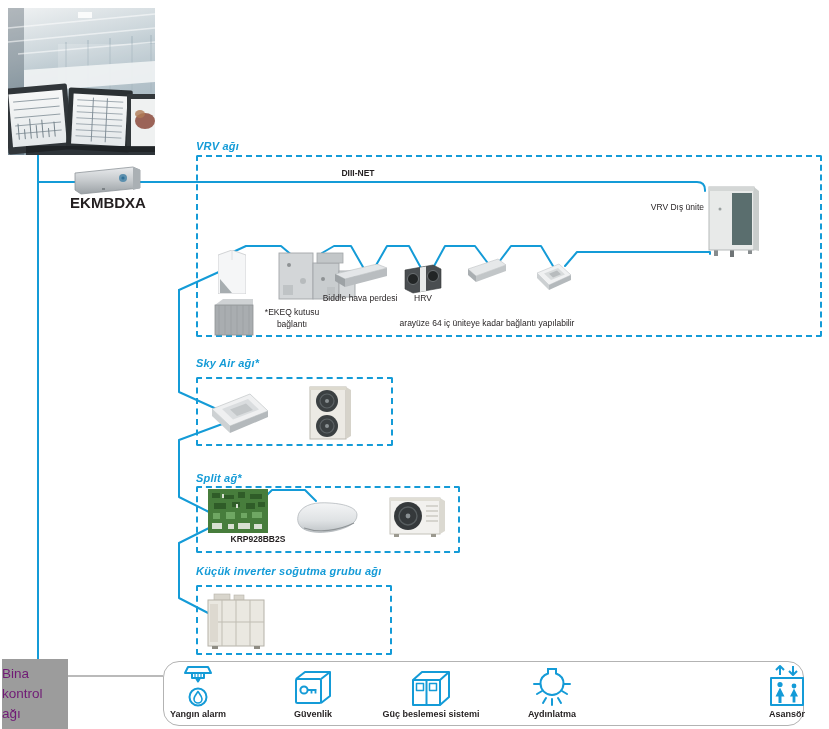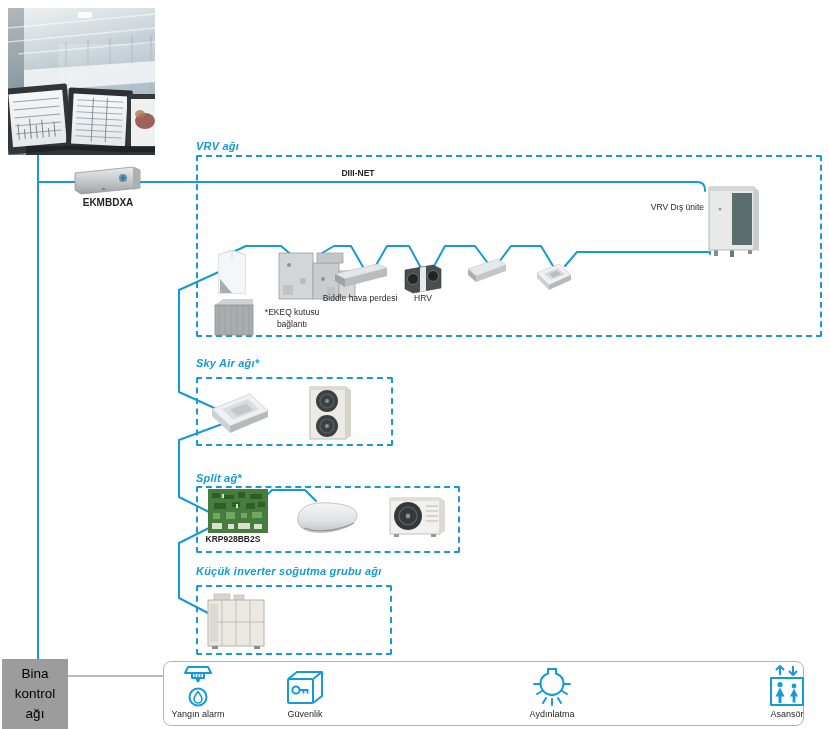--- a/index.html
+++ b/index.html
@@ -3,24 +3,24 @@
 <meta charset="utf-8">
 <style>
   html,body{margin:0;padding:0;background:#ffffff;}
   body{font-family:"Liberation Sans", sans-serif;}
   #canvas{position:relative;width:829px;height:729px;background:#fff;outline:1px solid #d8d8d8;overflow:hidden;}
   .abs{position:absolute;}
   .net-title{position:absolute;color:#149bd7;font-size:11px;font-weight:bold;letter-spacing:.2px;font-style:italic;}
   .dashbox{position:absolute;border:2px dashed #149bd7;box-sizing:border-box;border-radius:2px;}
   .dev-label{position:absolute;color:#231f20;font-size:8.5px;text-align:center;line-height:12px;}
   .z1{z-index:1}.z2{z-index:2}.z3{z-index:3}
-  #graybox{position:absolute;left:2px;top:659px;width:66px;height:70px;background:#9c9c9c;color:#000000;
-           text-align:center;font-size:13.5px;line-height:20px;padding-top:5px;box-sizing:border-box;z-index:3;}
+  #graybox{position:absolute;left:2px;top:659px;width:66px;height:70px;background:#9c9c9c;color:#701a75;
+           text-align:left;font-size:13.5px;line-height:20px;padding-top:5px;box-sizing:border-box;z-index:3;}
   #svc-panel{position:absolute;left:163px;top:661px;width:641px;height:65px;background:#fff;
-             border:1.5px solid #b3b3b3;border-radius:8px;box-sizing:border-box;z-index:2;}
+             border:1.5px solid #b3b3b3;border-radius:16px;box-sizing:border-box;z-index:2;font-weight:bold;}
   .svc{position:absolute;top:2px;width:130px;text-align:center;transform:translateX(-50%);}
   .svc .ic{height:43px;display:flex;align-items:flex-end;justify-content:center;}
   .svc .svc-label{color:#231f20;font-size:9px;margin-top:2px;}
 </style>
 </head>
 <body>
 
 <div id="canvas">
 
   <svg class="abs z1" style="left:0;top:0" width="829" height="729" viewBox="0 0 829 729">
@@ -100,21 +100,21 @@
           <stop offset="0.5" stop-color="#c6cacd"></stop>
           <stop offset="1" stop-color="#9ba1a5"></stop>
     </linearGradient>
       </defs>
     <polygon points="3,7 61,1 68,4 68,22 9,28 3,24" fill="url(#ek1)" stroke="#8f959a" stroke-width="0.8"></polygon>
     <polygon points="61,1 68,4 68,22 61,24" fill="#aab0b4"></polygon>
     <circle cx="51" cy="12" r="4" fill="#5b8fae"></circle>
     <circle cx="51" cy="12" r="1.6" fill="#2f6f96"></circle>
     <rect x="30" y="22" width="3" height="2" fill="#7b8185"></rect>
   </svg>
-  <div class="dev-label z3" style="left:68px;top:197px;width:80px;font-size:10px;font-weight:bold;">EKMBDXA</div>
+  <div class="dev-label z3" style="left:68px;top:197px;width:80px;font-size:15px;font-weight:bold;">EKMBDXA</div>
 
   <div class="net-title z3" style="left:196px;top:140px;">VRV ağı</div>
   <div class="dashbox" style="left:196px;top:155px;width:626px;height:182px;"></div>
   <div class="dev-label z3" style="left:333px;top:167px;width:50px;font-weight:bold;">DIII-NET</div>
   <div class="dev-label z3" style="left:618px;top:201px;width:86px;text-align:right;">VRV Dış ünite</div>
 
   <svg class="abs z2" style="left:708px;top:185px" width="52" height="73" viewBox="0 0 52 73">
     <rect x="6" y="62" width="4" height="9" fill="#878c8e"></rect>
       <rect x="40" y="60" width="4" height="9" fill="#878c8e"></rect>
     <rect x="22" y="64" width="4" height="8" fill="#6f7476"></rect>
@@ -175,20 +175,21 @@
     <polygon points="10,19 40,8 40,14 10,25" fill="#c2c6c8"></polygon>
     <polygon points="2,12 10,19 10,25 2,18" fill="#a9aeb1"></polygon>
   </svg>
   <svg class="abs z2" style="left:532px;top:261px" width="40" height="33" viewBox="0 0 40 33">
     <polygon points="5,12 27,3 39,14 17,24" fill="#f0f1f2" stroke="#c9ccce" stroke-width="0.7"></polygon>
     <polygon points="12,12.5 26,7 33,13.5 19,19" fill="#d8dbdc"></polygon>
     <polygon points="17,12.8 25,9.5 29,13.2 21,16.5" fill="#b8bcbe"></polygon>
     <polygon points="5,12 17,24 17,29 5,17" fill="#ccd0d2"></polygon>
     <polygon points="17,24 39,14 39,19 17,29" fill="#b4b9bc"></polygon>
   </svg>
+  <div class="dev-label z3" style="left:363px;top:317px;width:248px;">arayüze 64 iç üniteye kadar bağlantı yapılabilir</div>
 
   <div class="net-title z3" style="left:196px;top:357px;">Sky Air ağı*</div>
   <div class="dashbox" style="left:196px;top:377px;width:197px;height:69px;"></div>
   <svg class="abs z2" style="left:204px;top:392px" width="70" height="49" viewBox="0 0 70 49">
     <polygon points="8,17 46,2 64,19 26,34" fill="#eff0f1" stroke="#c8cbcd" stroke-width="0.8"></polygon>
     <polygon points="18,17 44,7 55,17.5 29,27.5" fill="#dadddf"></polygon>
     <polygon points="26,17.5 42,11.5 49,18 33,24" fill="#c3c7c9"></polygon>
     <polygon points="8,17 26,34 26,41 8,24" fill="#cdd1d3"></polygon>
     <polygon points="26,34 64,19 64,25 26,41" fill="#b4b9bc"></polygon>
   </svg>
@@ -226,21 +227,21 @@
     </g>
     <g fill="#d9e0d3">
       <rect x="4" y="34" width="10" height="6"></rect>
         <rect x="20" y="35" width="6" height="5"></rect>
         <rect x="30" y="34" width="12" height="6"></rect>
       <rect x="46" y="35" width="8" height="5"></rect>
         <rect x="14" y="5" width="2" height="4"></rect>
         <rect x="28" y="15" width="2" height="4"></rect>
     </g>
   </svg>
-  <div class="dev-label z3" style="left:198px;top:533px;width:70px;font-weight:bold;">KRP928BB2S</div>
+  <div class="dev-label z3" style="left:198px;top:533px;width:70px;font-weight:bold;padding-left:25px;">KRP928BB2S</div>
   <svg class="abs z2" style="left:296px;top:500px" width="64" height="35" viewBox="0 0 64 35">
     <defs>
         <linearGradient id="wu" x1="0" y1="0" x2="0" y2="1">
       <stop offset="0" stop-color="#f4f5f6"></stop>
           <stop offset="0.6" stop-color="#dfe2e4"></stop>
           <stop offset="1" stop-color="#bfc4c7"></stop>
     </linearGradient>
       </defs>
     <path d="M3,13 C8,4 20,2 34,3 C50,4 61,8 61,15 C61,23 52,28 38,31 C22,34 10,32 5,27 C1,23 1,18 3,13 Z" fill="url(#wu)" stroke="#aab0b4" stroke-width="0.7"></path>
     <path d="M8,28 C22,33 42,31 58,23" fill="none" stroke="#8f9497" stroke-width="1.2"></path>
@@ -290,35 +291,50 @@
             <path d="M14,8 v5 M17,8 v5 M20,8 v5" stroke-width="1.2"></path>
             <path d="M15,13 l2,3.5 2,-3.5"></path>
             <circle cx="17" cy="32" r="8.5"></circle>
             <path d="M17,26.5 c-2.5,3.5 -4,5 -4,7.5 a4,4 0 0 0 8,0 c0,-2.5 -1.5,-4 -4,-7.5 z" stroke-width="1.6"></path>
           </g>
         </svg>
       </div>
       <div class="svc-label">Yangın alarm</div>
     </div>
 
-    <div class="svc" style="left:141px;">
+    <div class="svc" style="left:149px;">
       <div class="ic">
         <svg width="38" height="37" viewBox="0 0 38 37">
           <g fill="none" stroke="#149bd7" stroke-width="2" stroke-linejoin="round">
             <rect x="2" y="9" width="25" height="24" rx="1.5"></rect>
             <path d="M2,9 L11,2 L36,2 L27,9"></path>
             <path d="M27,33 L36,26 L36,2"></path>
             <circle cx="10" cy="20" r="3.6"></circle>
             <path d="M13.6,20 H22.5 M17.5,20 v3.4 M21.5,20 v3.4" stroke-width="1.8"></path>
           </g>
         </svg>
       </div>
       <div class="svc-label">Güvenlik</div>
     </div>
 
+    <div class="svc" style="left:267px;">
+      <div class="ic">
+        <svg width="40" height="38" viewBox="0 0 40 38">
+          <g fill="none" stroke="#149bd7" stroke-width="2" stroke-linejoin="round">
+            <rect x="2" y="11" width="27" height="25"></rect>
+            <path d="M15.5,11 V36"></path>
+            <rect x="5.5" y="14.5" width="7" height="7" stroke-width="1.5"></rect>
+            <rect x="18.5" y="14.5" width="7" height="7" stroke-width="1.5"></rect>
+            <path d="M2,11 L11,3 L38,3 L29,11"></path>
+            <path d="M29,36 L38,28 L38,3"></path>
+          </g>
+        </svg>
+      </div>
+      <div class="svc-label">Güç beslemesi sistemi</div>
+    </div>
 
     <div class="svc" style="left:388px;">
       <div class="ic">
         <svg width="42" height="40" viewBox="0 0 42 40">
           <g fill="none" stroke="#149bd7" stroke-width="2" stroke-linecap="round">
             <path d="M17,2 h8 v4.5 c4.5,1.6 7.5,5.5 7.5,10 a11.5,11.5 0 0 1 -23,0 c0,-4.5 3,-8.4 7.5,-10 z"></path>
             <path d="M3,17 h6 M33,17 h6 M6,27 l5,-3 M36,27 l-5,-3 M12,36 l3,-5 M30,36 l-3,-5 M21,38 v-6"></path>
           </g>
         </svg>
       </div>

